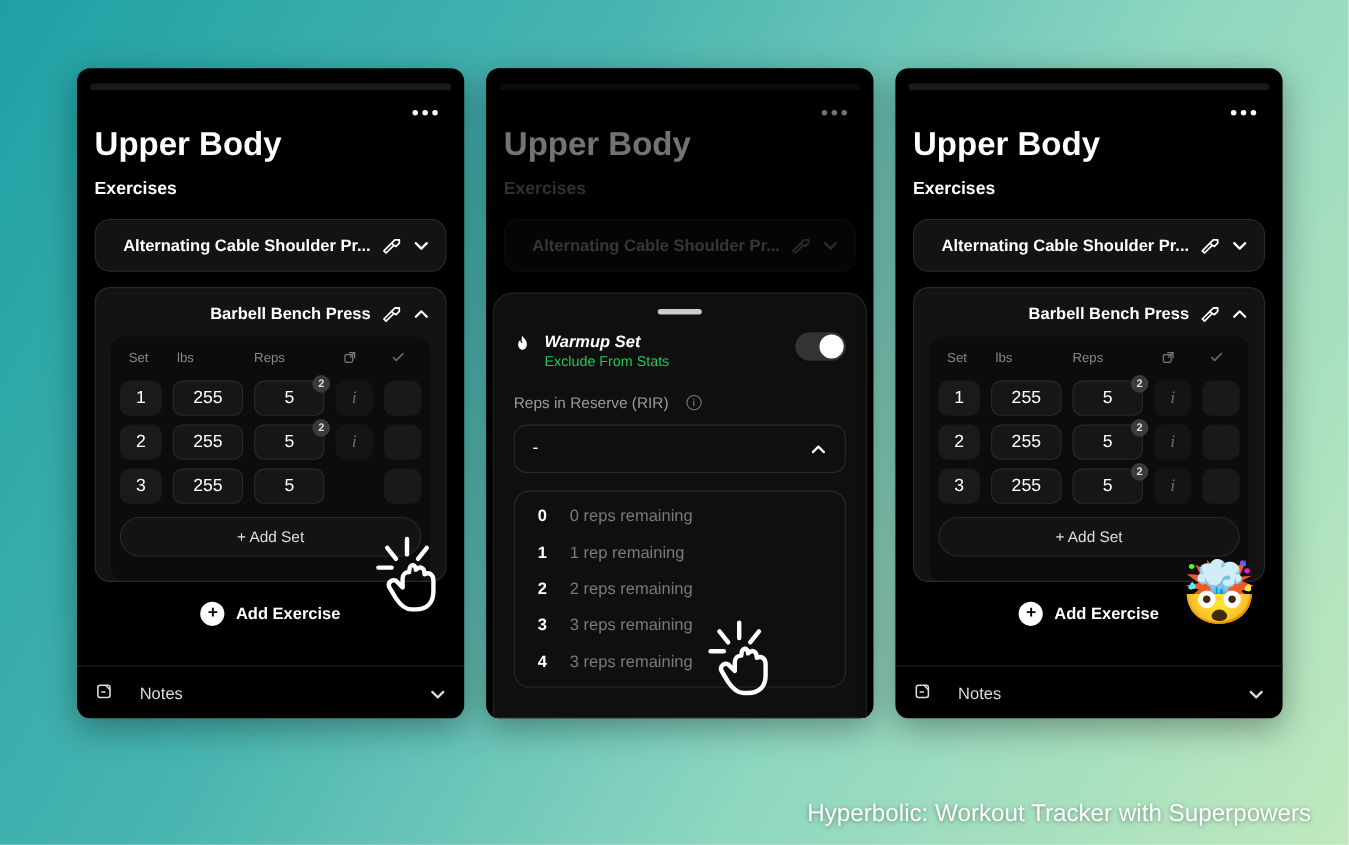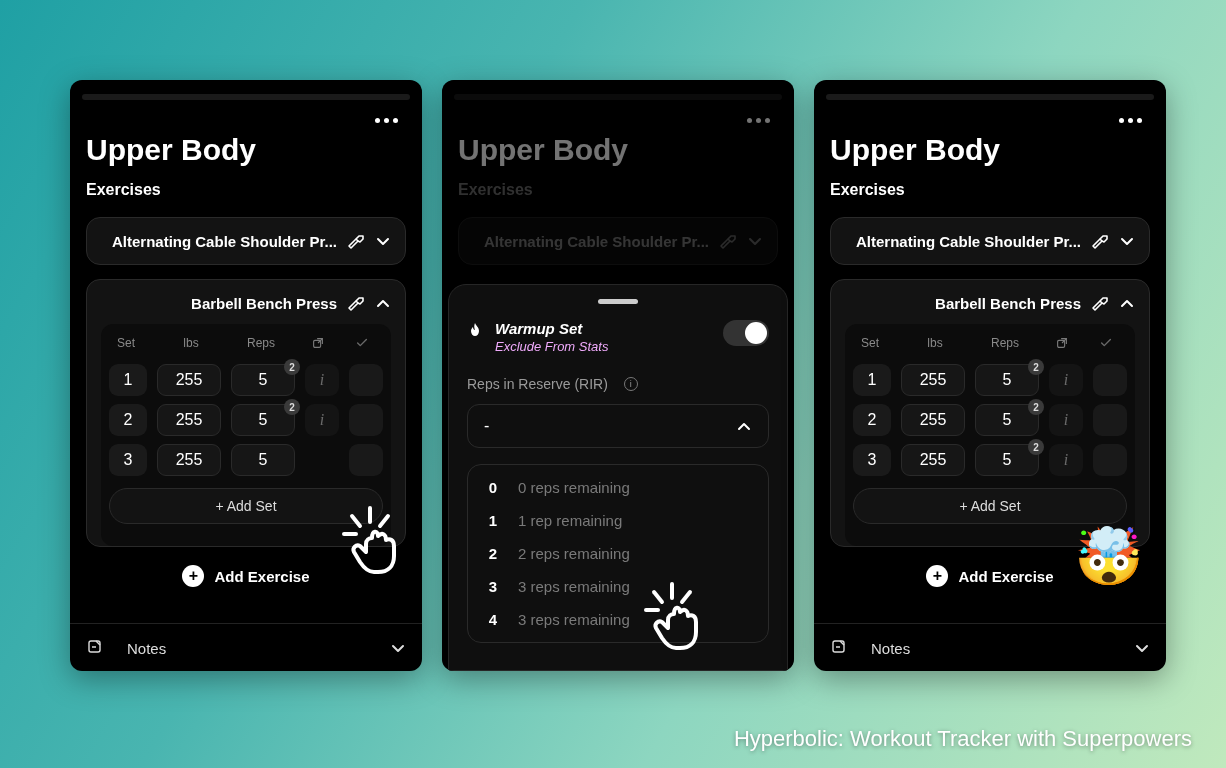--- a/index.html
+++ b/index.html
@@ -20,21 +20,20 @@
   }
   .phone {
     width: 352px;
     height: 591px;
     background: #000;
     border-radius: 12px;
     box-shadow: 0 8px 30px rgba(0,0,0,0.35);
     position: relative;
     color: #fff;
     overflow: hidden;
-    margin-top: 18px;
   }
   .phone-inner { padding: 0 16px 16px 16px; height: 100%; position: relative; }
   .top-bar-line {
     margin: 14px 12px 0 12px;
     height: 6px;
     background: #1a1a1a;
     border-radius: 3px;
   }
   .more-row { display: flex; justify-content: flex-end; padding: 18px 8px 6px 8px; }
   .more-btn { display: flex; gap: 4px; cursor: pointer; }
@@ -62,21 +61,21 @@
     overflow: hidden;
     text-overflow: ellipsis;
     text-align: right;
   }
   .hammer-icon, .chevron { flex-shrink: 0; cursor: pointer; }
   .hammer-icon svg { width: 18px; height: 18px; display:block; }
   .chevron svg { width: 16px; height: 16px; display:block; }
 
   .set-table { margin-top: 12px; background:#0c0c0c; border-radius:12px; padding:8px 8px 12px 8px; }
   .set-head { display: grid; grid-template-columns: 38px 1fr 1fr 34px 34px; gap:10px; padding: 4px 4px 6px 4px; }
-  .set-head span { font-size: 12px; color: #8a8a8a; text-align: center; }
+  .set-head span { font-size: 12px; color: #8a8a8a; }
   .set-head span:first-child { text-align:left; padding-left:4px;}
   .link-share svg { width:14px; height:14px; }
   .check-col svg { width:14px; height:14px; }
   .set-row { display:grid; grid-template-columns: 38px 1fr 1fr 34px 34px; gap:10px; margin-top:8px; align-items:center;}
   .pill {
     background:#1c1c1c;
     border-radius:9px;
     height:32px;
     display:flex; align-items:center; justify-content:center;
     font-size:16px; font-weight:500;
@@ -133,21 +132,21 @@
   .sheet {
     position:absolute; left:6px; right:6px; top:204px; bottom:0;
     background:#0f0f0f; border:1px solid #262626; border-top-left-radius:18px; border-top-right-radius:18px;
     padding:14px 18px;
   }
   .handle { width:40px; height:5px; background:#ccc; border-radius:3px; margin:0 auto 16px auto;}
   .sheet-title { font-size:17px; font-weight:600; margin-bottom:20px; }
   .warmup-row { display:flex; align-items:flex-start; gap:12px; margin-bottom:22px;}
   .flame-icon svg { width:16px; height:16px; margin-top:2px;}
   .warmup-text .wt { font-size:15px; font-weight:600;font-style:italic; }
-  .warmup-text .ws { font-size:13px; color:#f0abfc; margin-top:2px;font-style:italic;}
+  .warmup-text .ws { font-size:13px; color:#22c55e; margin-top:2px;}
   .toggle { margin-left:auto; width:46px; height:26px; background:#333; border-radius:13px; position:relative; cursor:pointer;}
   .toggle-knob { position:absolute; right:2px; top:2px; width:22px; height:22px; background:#fff; border-radius:50%;}
   .rir-label-row { display:flex; align-items:center; gap:16px; color:#9a9a9a; font-size:14px; margin-bottom:12px;}
   .info-circle { width:14px; height:14px; border:1px solid #777; border-radius:50%; display:flex; align-items:center; justify-content:center; font-size:9px; color:#999;}
   .select {
     height:44px; border:1px solid #2a2a2a; border-radius:12px;
     display:flex; align-items:center; padding:0 16px; cursor:pointer;
     font-size:16px; margin-bottom:16px;
   }
   .select .chevron { margin-left:auto; }

